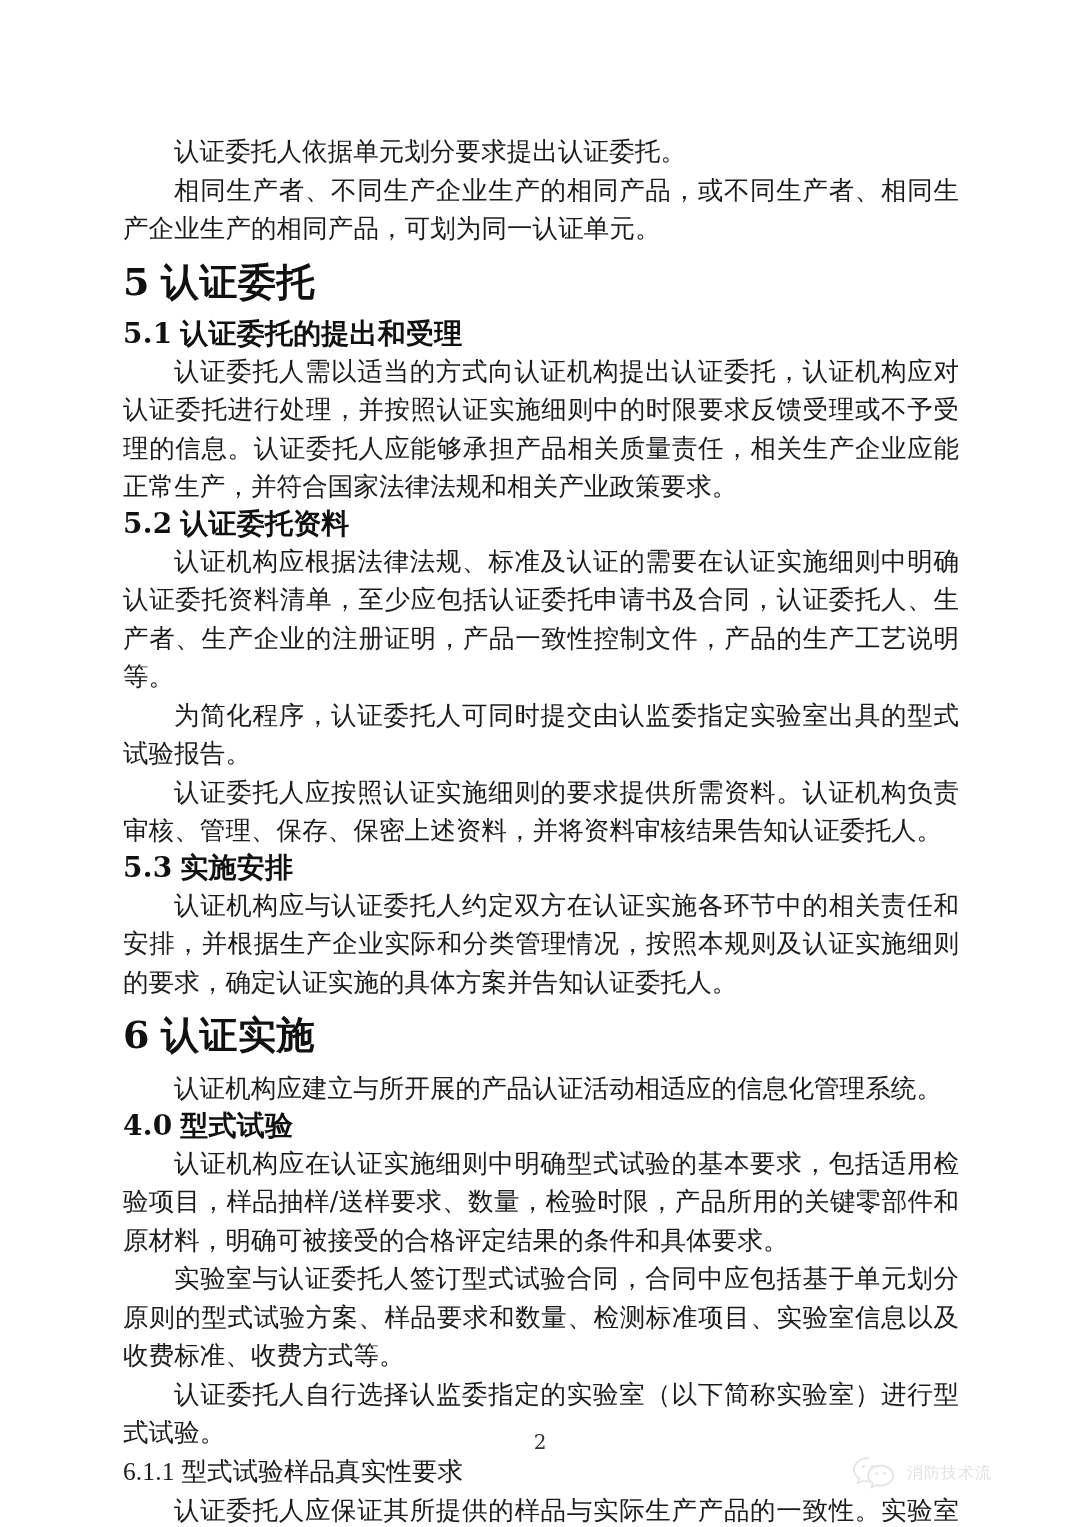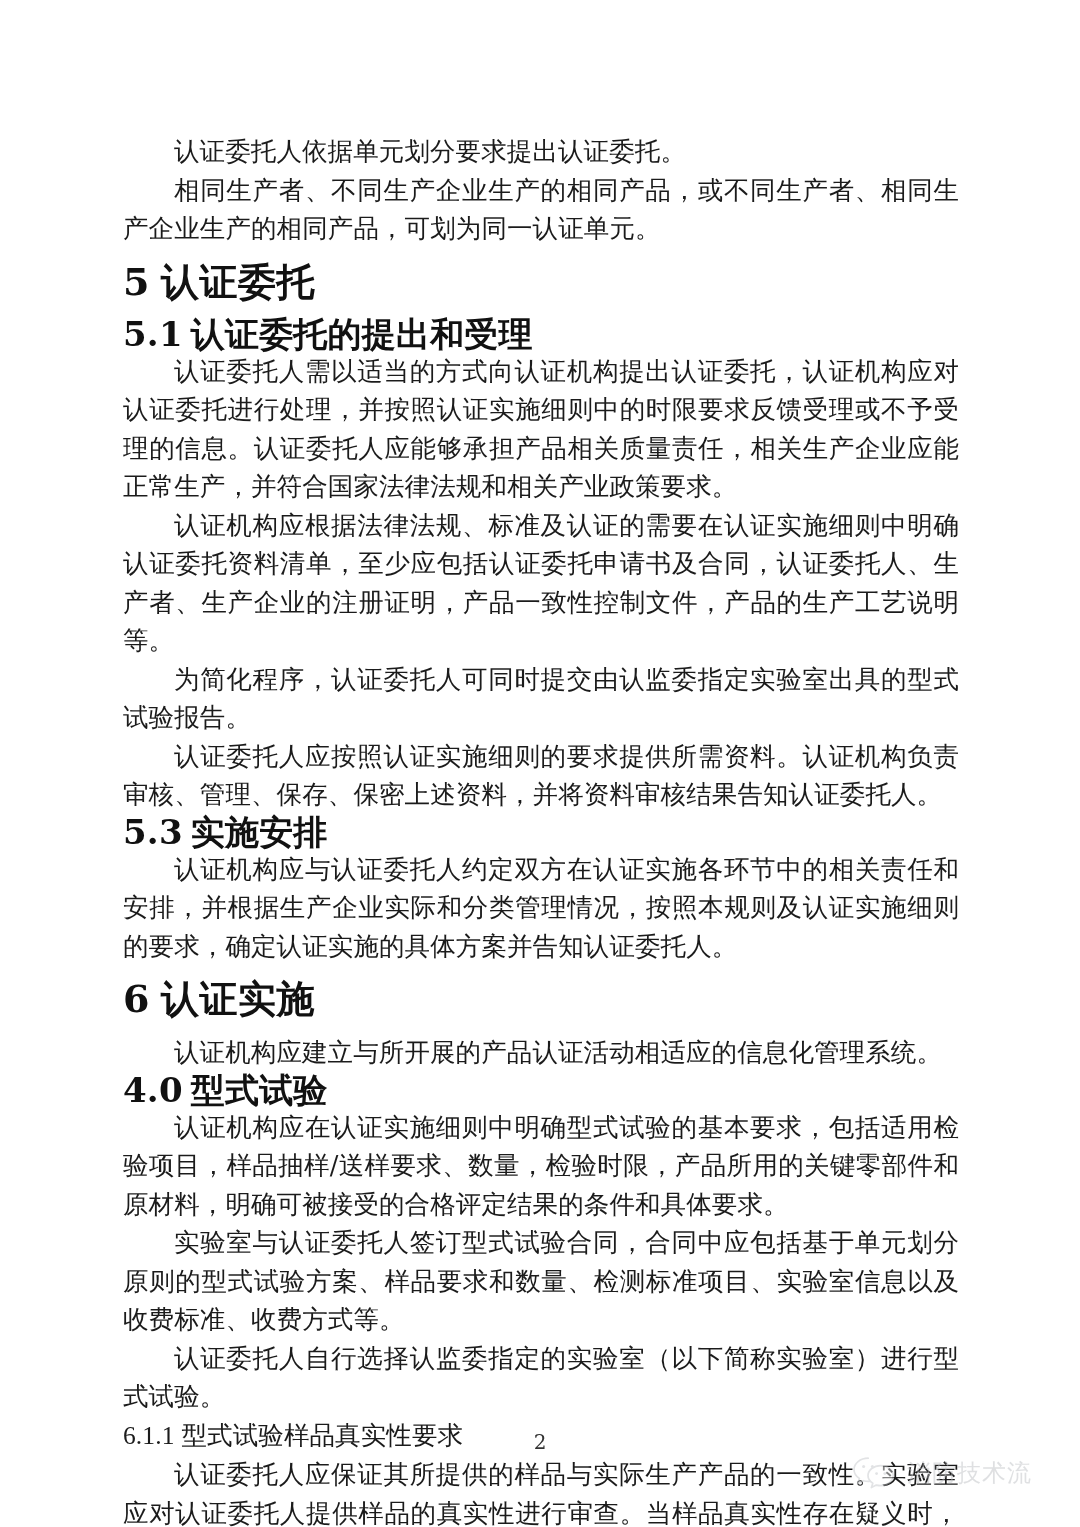--- a/index.html
+++ b/index.html
@@ -48,21 +48,21 @@
     padding-bottom: 19px;
     letter-spacing: 0.5px;
     font-family: "DejaVu Sans", "Liberation Sans", sans-serif;
   }
   .h1 .num {
     font-family: "DejaVu Serif", "Liberation Serif", serif;
     margin-right: 11px;
   }
   
   .h2 {
-    font-size: 34px;
+    font-size: 28px;
     line-height: 36px;
     font-weight: bold;
     color: #111111;
     margin: 0;
     letter-spacing: 0.2px;
     font-family: "DejaVu Sans", "Liberation Sans", sans-serif;
   }
   .h2 .num {
     font-family: "DejaVu Serif", "Liberation Serif", serif;
     margin-right: 8px;
@@ -95,41 +95,42 @@
   .watermark {
     position: absolute;
     left: 852px;
     top: 1455px;
     display: flex;
     align-items: center;
     gap: 9px;
     opacity: 0.45;
   }
   .watermark .wm-text {
-    font-size: 24px;
+    font-size: 16px;
     color: #b9bcc0;
     font-family: "DejaVu Sans", "Liberation Sans", sans-serif;
     letter-spacing: 1px;
     white-space: nowrap;
   }
   .watermark svg {
     display: block;
   }
 </style>
 </head>
 <body>
 
 <div class="page">
 
   <div class="content">
       <p class="para">认证委托人依据单元划分要求提出认证委托。</p>
       <p class="para">相同生产者、不同生产企业生产的相同产品，或不同生产者、相同生产企业生产的相同产品，可划为同一认证单元。</p>
       <div class="h1"><span class="num">5</span><span>认证委托</span></div>
       <div class="h2"><span class="num">5.1</span><span>认证委托的提出和受理</span></div>
       <p class="para">认证委托人需以适当的方式向认证机构提出认证委托，认证机构应对认证委托进行处理，并按照认证实施细则中的时限要求反馈受理或不予受理的信息。认证委托人应能够承担产品相关质量责任，相关生产企业应能正常生产，并符合国家法律法规和相关产业政策要求。</p>
+      <div class="h2"><span class="num">5.2</span><span>认证委托资料</span></div>
       <p class="para">认证机构应根据法律法规、标准及认证的需要在认证实施细则中明确认证委托资料清单，至少应包括认证委托申请书及合同，认证委托人、生产者、生产企业的注册证明，产品一致性控制文件，产品的生产工艺说明等。</p>
       <p class="para">为简化程序，认证委托人可同时提交由认监委指定实验室出具的型式试验报告。</p>
       <p class="para">认证委托人应按照认证实施细则的要求提供所需资料。认证机构负责审核、管理、保存、保密上述资料，并将资料审核结果告知认证委托人。</p>
       <div class="h2"><span class="num">5.3</span><span>实施安排</span></div>
       <p class="para">认证机构应与认证委托人约定双方在认证实施各环节中的相关责任和安排，并根据生产企业实际和分类管理情况，按照本规则及认证实施细则的要求，确定认证实施的具体方案并告知认证委托人。</p>
       <div class="h1"><span class="num">6</span><span>认证实施</span></div>
       <p class="para">认证机构应建立与所开展的产品认证活动相适应的信息化管理系统。</p>
       <div class="h2 tight"><span class="num">4.0</span><span>型式试验</span></div>
       <p class="para">认证机构应在认证实施细则中明确型式试验的基本要求，包括适用检验项目，样品抽样/送样要求、数量，检验时限，产品所用的关键零部件和原材料，明确可被接受的合格评定结果的条件和具体要求。</p>
       <p class="para">实验室与认证委托人签订型式试验合同，合同中应包括基于单元划分原则的型式试验方案、样品要求和数量、检测标准项目、实验室信息以及收费标准、收费方式等。</p>

